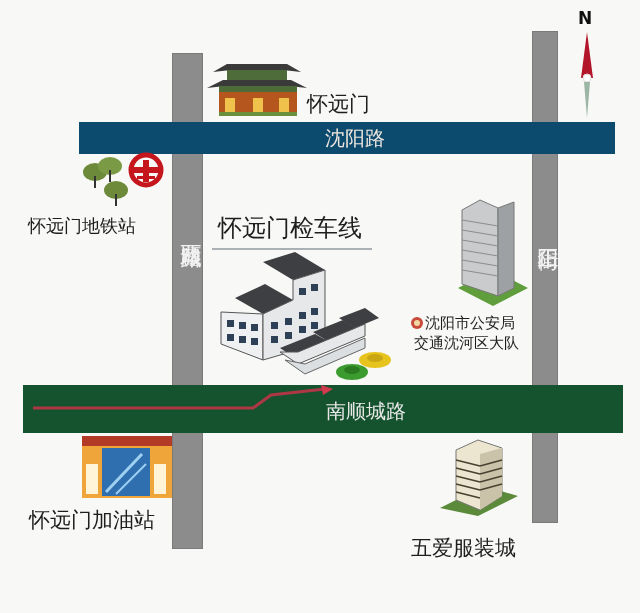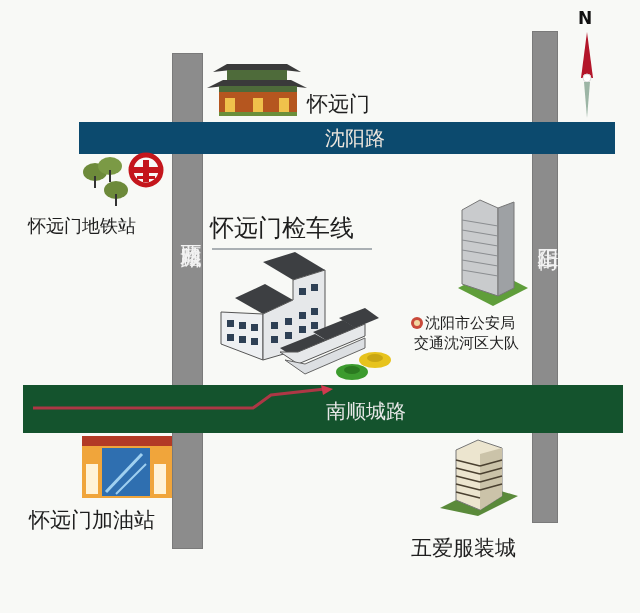--- a/index.html
+++ b/index.html
@@ -69,21 +69,21 @@
   <svg width="36" height="36" style="position:absolute;left:108px;top:0;">
     <circle cx="18" cy="18" r="15" fill="none" stroke="#c4161c" stroke-width="5"></circle>
     <rect x="4" y="15" width="28" height="6" fill="#c4161c"></rect>
     <rect x="15" y="8" width="6" height="22" fill="#c4161c"></rect>
     <rect x="9" y="24" width="18" height="3" fill="#c4161c"></rect>
   </svg>
   <span class="label" style="left:8px;top:62px;font-size:18px;">怀远门地铁站</span>
 </div>
 
 <div class="abs" style="left:210px;top:212px;width:170px;height:40px;">
-  <span class="label" style="left:0;top:0;font-size:24px;">怀远门检车线</span>
+  <span class="label" style="left:8px;top:0;font-size:24px;">怀远门检车线</span>
   <div style="position:absolute;left:2px;top:36px;width:160px;height:2px;background:#aab0b4;"></div>
 </div>
 <div class="abs" style="left:215px;top:252px;width:180px;height:130px;">
   <svg width="180" height="130">
     <polygon points="48,10 80,0 110,18 78,28" fill="#3d3f42"></polygon>
     <polygon points="20,46 50,32 78,48 48,62" fill="#3d3f42"></polygon>
     <polygon points="6,60 48,62 48,108 6,92" fill="#eef0f2" stroke="#555" stroke-width="1"></polygon>
     <polygon points="48,62 78,48 78,28 110,18 110,90 48,108" fill="#e6e8ea" stroke="#555" stroke-width="1"></polygon>
     <g fill="#2e4055">
       <rect x="12" y="68" width="7" height="7"></rect>

